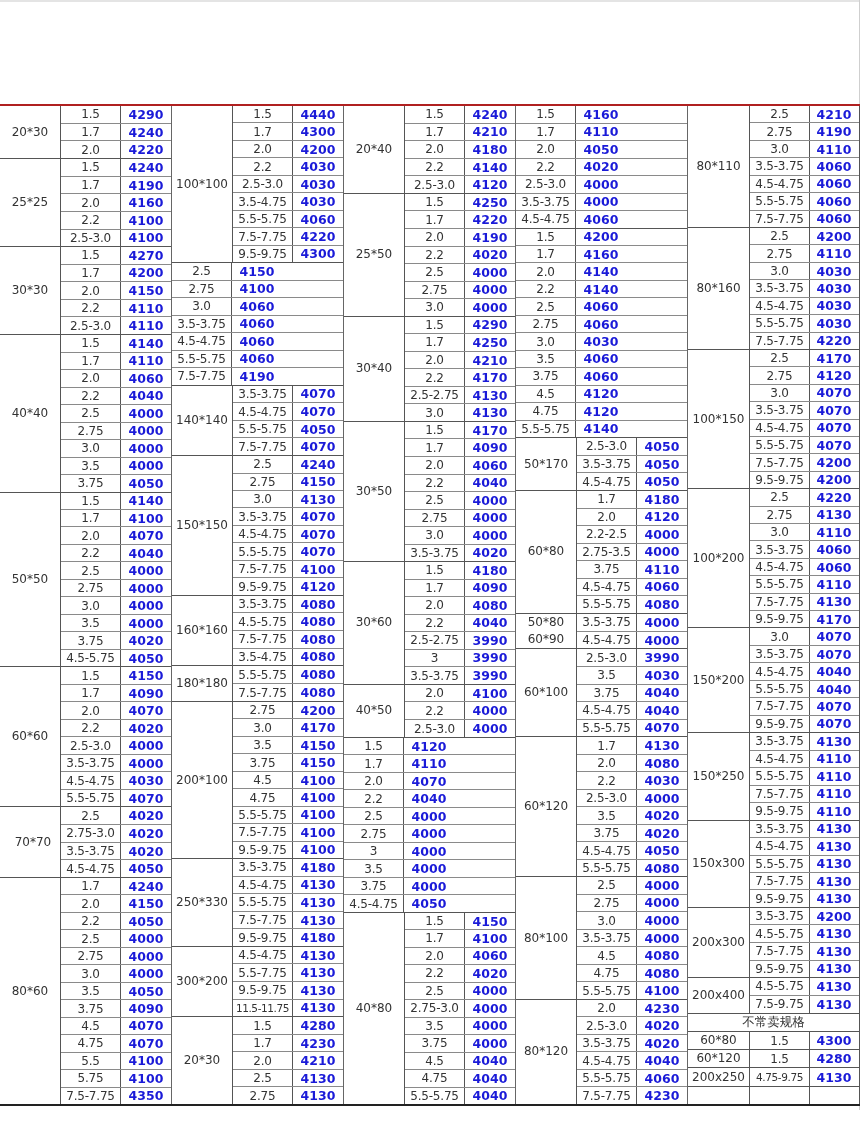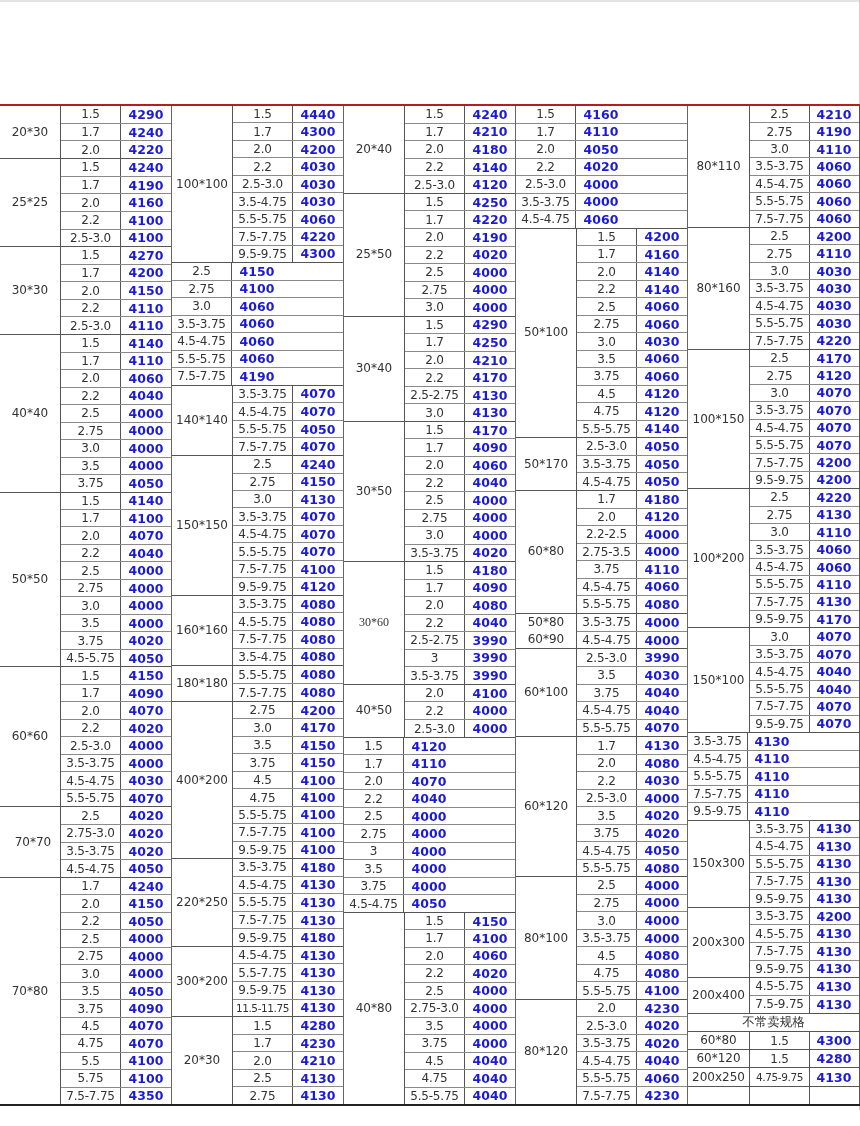--- a/index.html
+++ b/index.html
@@ -235,21 +235,21 @@
             <div class="spec" style="width: 60px;">3.5-3.75</div>
             <div class="price" style="width: 50px;">4020</div>
           </div>
           <div class="row">
             <div class="spec" style="width: 60px;">4.5-4.75</div>
             <div class="price" style="width: 50px;">4050</div>
           </div>
         </div>
       </div>
       <div class="group" style="flex: 13 1 0px;">
-        <div class="glabel" style="width: 62px;">70*80</div>
+        <div class="glabel" style="width: 62px;">80*60</div>
         <div class="rows">
           <div class="row">
             <div class="spec" style="width: 60px;">1.7</div>
             <div class="price" style="width: 50px;">4240</div>
           </div>
           <div class="row">
             <div class="spec" style="width: 60px;">2.0</div>
             <div class="price" style="width: 50px;">4150</div>
           </div>
           <div class="row">
@@ -459,21 +459,21 @@
             <div class="spec" style="width: 60px;">5.5-5.75</div>
             <div class="price" style="width: 50px;">4080</div>
           </div>
           <div class="row">
             <div class="spec" style="width: 60px;">7.5-7.75</div>
             <div class="price" style="width: 50px;">4080</div>
           </div>
         </div>
       </div>
       <div class="group" style="flex: 9 1 0px;">
-        <div class="glabel" style="width: 62px;">400*200</div>
+        <div class="glabel" style="width: 62px;">200*100</div>
         <div class="rows">
           <div class="row">
             <div class="spec" style="width: 60px;">2.75</div>
             <div class="price" style="width: 50px;">4200</div>
           </div>
           <div class="row">
             <div class="spec" style="width: 60px;">3.0</div>
             <div class="price" style="width: 50px;">4170</div>
           </div>
           <div class="row">
@@ -500,21 +500,21 @@
             <div class="spec" style="width: 60px;">7.5-7.75</div>
             <div class="price" style="width: 50px;">4100</div>
           </div>
           <div class="row">
             <div class="spec" style="width: 60px;">9.5-9.75</div>
             <div class="price" style="width: 50px;">4100</div>
           </div>
         </div>
       </div>
       <div class="group" style="flex: 5 1 0px;">
-        <div class="glabel" style="width: 62px;">220*250</div>
+        <div class="glabel" style="width: 62px;">250*330</div>
         <div class="rows">
           <div class="row">
             <div class="spec" style="width: 60px;">3.5-3.75</div>
             <div class="price" style="width: 50px;">4180</div>
           </div>
           <div class="row">
             <div class="spec" style="width: 60px;">4.5-4.75</div>
             <div class="price" style="width: 50px;">4130</div>
           </div>
           <div class="row">
@@ -697,21 +697,21 @@
             <div class="spec" style="width: 60px;">3.0</div>
             <div class="price" style="width: 50px;">4000</div>
           </div>
           <div class="row">
             <div class="spec" style="width: 60px;">3.5-3.75</div>
             <div class="price" style="width: 50px;">4020</div>
           </div>
         </div>
       </div>
       <div class="group" style="flex: 7 1 0px;">
-        <div class="glabel" style="width: 62px; font-family: Liberation Serif, serif;">30*60</div>
+        <div class="glabel" style="width: 62px;">30*60</div>
         <div class="rows">
           <div class="row">
             <div class="spec" style="width: 60px;">1.5</div>
             <div class="price" style="width: 50px;">4180</div>
           </div>
           <div class="row">
             <div class="spec" style="width: 60px;">1.7</div>
             <div class="price" style="width: 50px;">4090</div>
           </div>
           <div class="row">
@@ -874,21 +874,20 @@
             <div class="spec" style="width: 60px;">3.5-3.75</div>
             <div class="price" style="width: 50px;">4000</div>
           </div>
           <div class="row">
             <div class="spec" style="width: 60px;">4.5-4.75</div>
             <div class="price" style="width: 50px;">4060</div>
           </div>
         </div>
       </div>
       <div class="group" style="flex: 12 1 0px;">
-        <div class="glabel" style="width: 62px;">50*100</div>
         <div class="rows">
           <div class="row">
             <div class="spec" style="width: 60px;">1.5</div>
             <div class="price" style="width: 50px;">4200</div>
           </div>
           <div class="row">
             <div class="spec" style="width: 60px;">1.7</div>
             <div class="price" style="width: 50px;">4160</div>
           </div>
           <div class="row">
@@ -1257,21 +1256,21 @@
             <div class="spec" style="width: 60px;">7.5-7.75</div>
             <div class="price" style="width: 48px;">4130</div>
           </div>
           <div class="row">
             <div class="spec" style="width: 60px;">9.5-9.75</div>
             <div class="price" style="width: 48px;">4170</div>
           </div>
         </div>
       </div>
       <div class="group" style="flex: 6 1 0px;">
-        <div class="glabel" style="width: 62px;">150*100</div>
+        <div class="glabel" style="width: 62px;">150*200</div>
         <div class="rows">
           <div class="row">
             <div class="spec" style="width: 60px;">3.0</div>
             <div class="price" style="width: 48px;">4070</div>
           </div>
           <div class="row">
             <div class="spec" style="width: 60px;">3.5-3.75</div>
             <div class="price" style="width: 48px;">4070</div>
           </div>
           <div class="row">
@@ -1286,20 +1285,21 @@
             <div class="spec" style="width: 60px;">7.5-7.75</div>
             <div class="price" style="width: 48px;">4070</div>
           </div>
           <div class="row">
             <div class="spec" style="width: 60px;">9.5-9.75</div>
             <div class="price" style="width: 48px;">4070</div>
           </div>
         </div>
       </div>
       <div class="group" style="flex: 5 1 0px;">
+        <div class="glabel" style="width: 62px;">150*250</div>
         <div class="rows">
           <div class="row">
             <div class="spec" style="width: 60px;">3.5-3.75</div>
             <div class="price" style="width: 48px;">4130</div>
           </div>
           <div class="row">
             <div class="spec" style="width: 60px;">4.5-4.75</div>
             <div class="price" style="width: 48px;">4110</div>
           </div>
           <div class="row">

